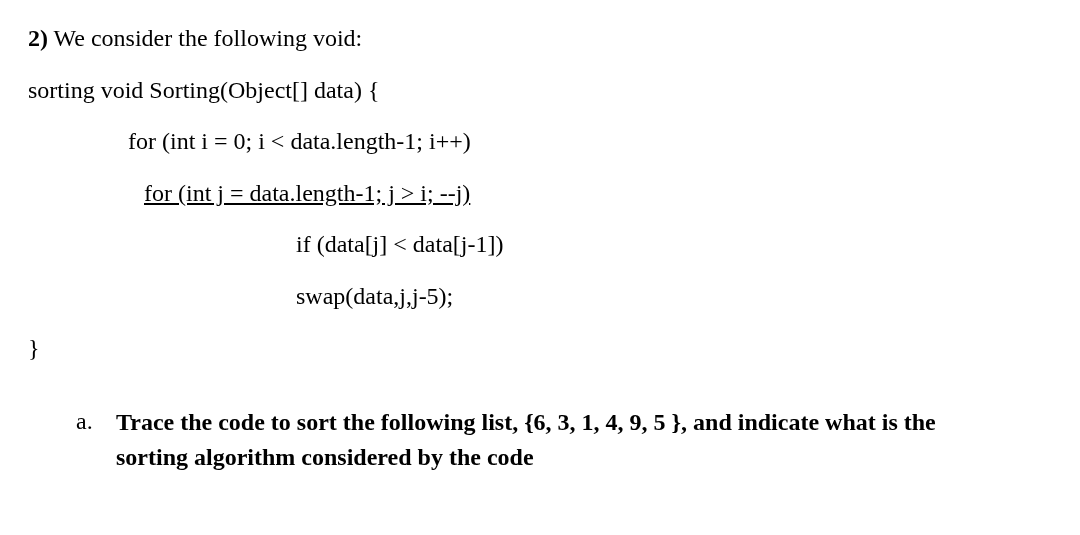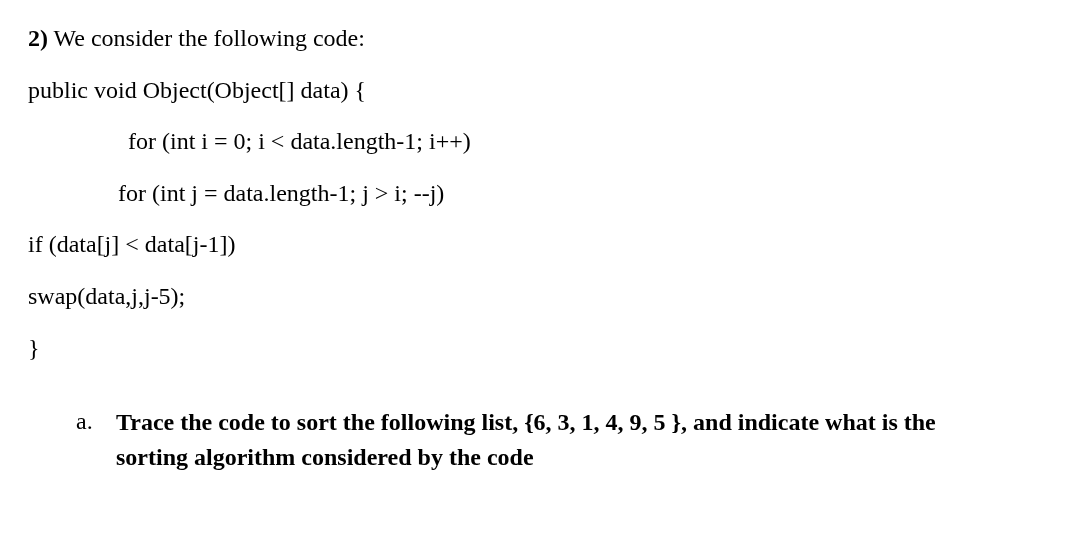--- a/index.html
+++ b/index.html
@@ -27,23 +27,25 @@
       margin-bottom: 18px;
     }
     .indent-0 {
       margin-left: 0;
     }
     .indent-1 {
       margin-left: 100px;
       margin-top: 7px;
     }
     .indent-2 {
-      margin-left: 90px;
+      margin-left: 116px;
+      text-decoration: underline;
     }
     .indent-3 {
+      margin-left: 268px;
     }
     .closing-brace {
       margin-top: 18px;
       margin-bottom: 40px;
     }
     .sub-question {
       display: flex;
       align-items: flex-start;
       margin-left: 48px;
       margin-top: 40px;
@@ -57,24 +59,24 @@
       line-height: 1.45;
       padding-right: 40px;
       font-weight: bold;
     }
   </style>
 </head>
 <body>
 
 <div class="question-header">
   <span class="q-number">2)</span>
-  <span>We consider the following code:</span>
+  <span>We consider the following void:</span>
 </div>
 
-<div class="code-line indent-0">public void Object(Object[] data) {</div>
+<div class="code-line indent-0">sorting void Sorting(Object[] data) {</div>
 <div class="code-line indent-1">for (int i = 0; i &lt; data.length-1; i++)</div>
 <div class="code-line indent-2">for (int j = data.length-1; j &gt; i; --j)</div>
 <div class="code-line indent-3">if (data[j] &lt; data[j-1])</div>
 <div class="code-line indent-3">swap(data,j,j-5);</div>
 <div class="code-line indent-0 closing-brace">}</div>
 
 <div class="sub-question">
   <div class="sub-marker">a.</div>
   <div class="sub-text">Trace the code to sort the following list, {6, 3, 1, 4, 9, 5 }, and indicate what is the sorting algorithm considered by the code</div>
 </div>

